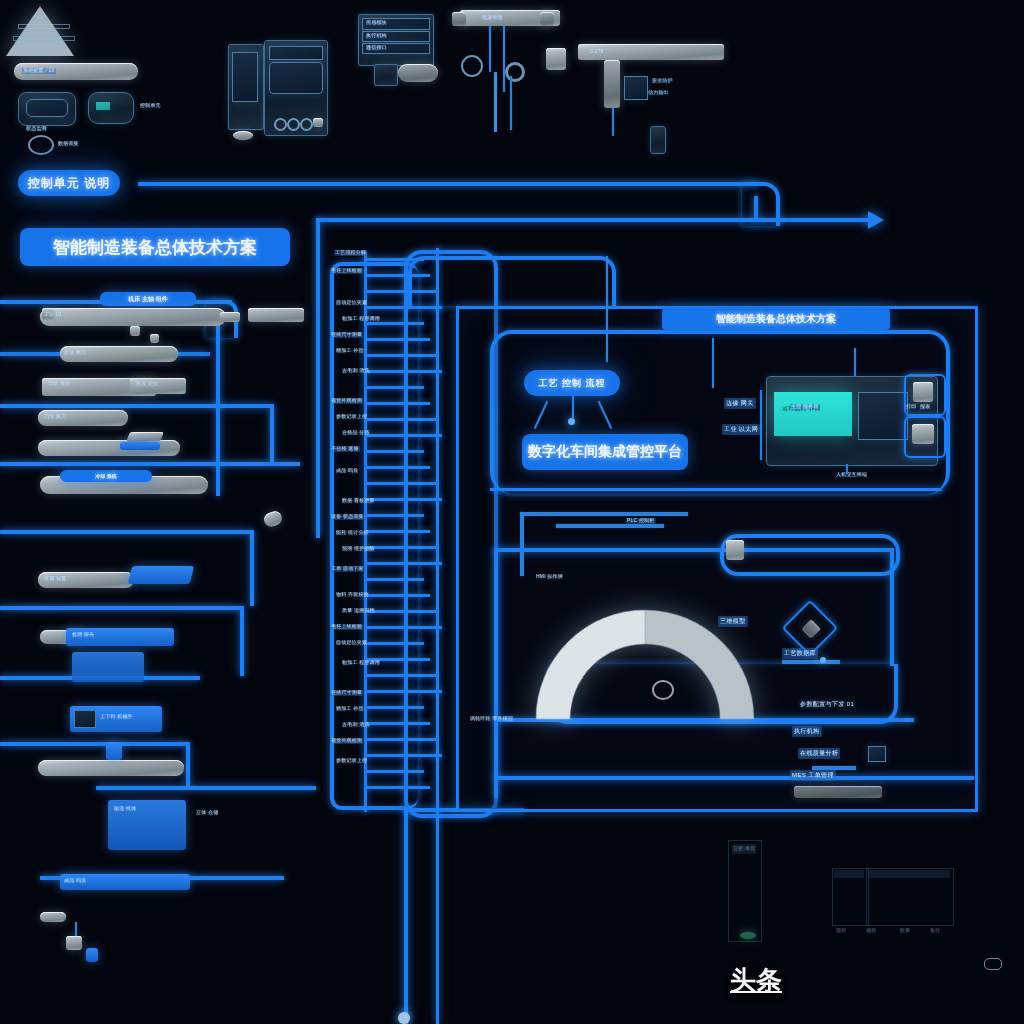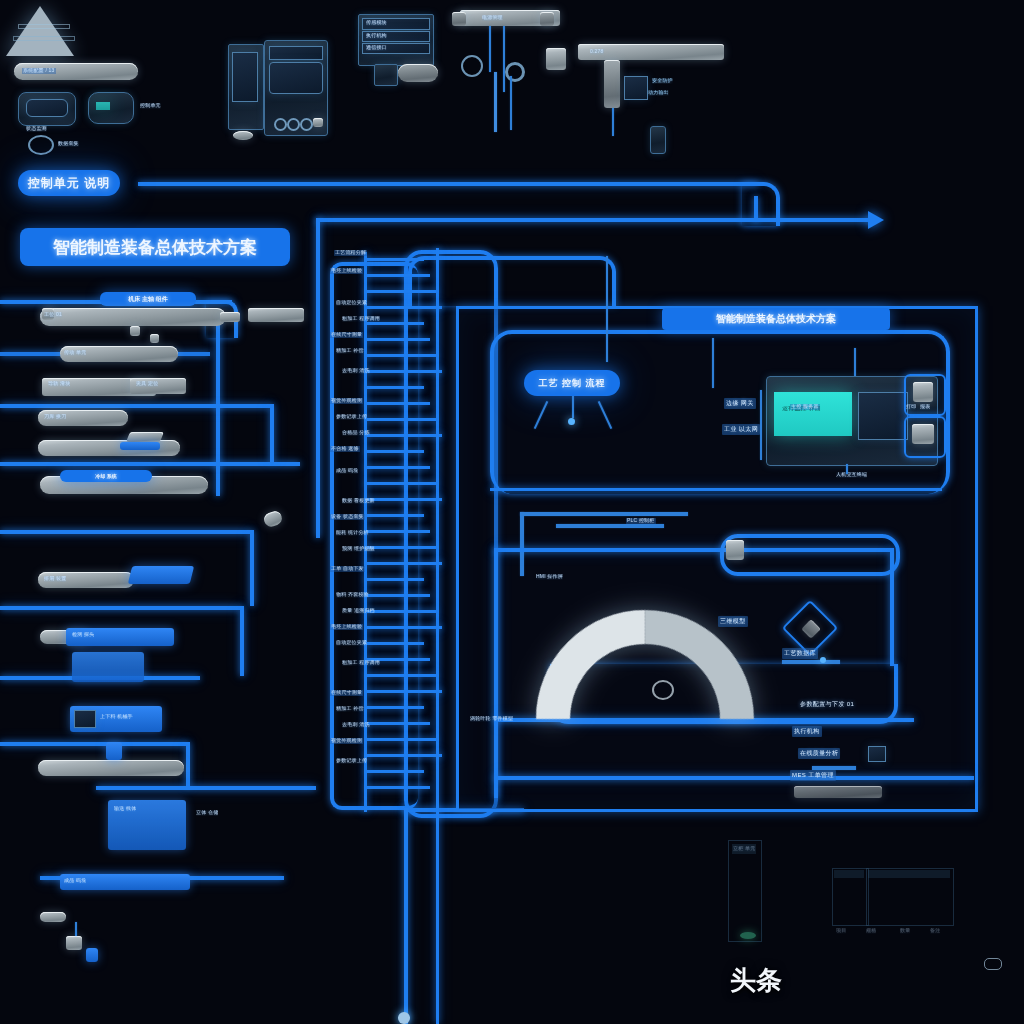--- a/index.html
+++ b/index.html
@@ -298,20 +298,21 @@
     </div>
 
   <div class="panel" style="left:456px;top:306px;width:516px;height:500px;"></div>
   <div class="rad" style="left:490px;top:330px;width:452px;height:160px;border-radius:22px;border-bottom:none;"></div>
 
   <div class="rpill" style="left:662px;top:308px;width:228px;height:22px;font-size:10px;border-radius:4px;">智能制造装备总体技术方案</div>
 
   <div class="ln lnh" style="left:490px;top:488px;width:452px;height:3px;"></div>
 
   <div class="pill" style="left:524px;top:370px;width:96px;height:26px;font-size:9px;">工艺 控制 流程</div>
+  <div class="rpill" style="left:522px;top:434px;width:166px;height:36px;font-size:14px;border-radius:8px;">数字化车间集成管控平台</div>
 
   <div class="thin ln lnv" style="left:572px;top:396px;height:22px;width:2px;"></div>
   <div class="thin ln" style="left:540px;top:400px;width:2px;height:30px;transform:rotate(25deg);"></div>
   <div class="thin ln" style="left:604px;top:400px;width:2px;height:30px;transform:rotate(-25deg);"></div>
   <div class="glowdot" style="left:568px;top:418px;width:7px;height:7px;"></div>
 
   <div class="darkdev" style="left:766px;top:376px;width:170px;height:88px;border-radius:4px;"></div>
   <div class="cyanscr" style="left:774px;top:392px;width:78px;height:44px;"></div>
   <div class="micro" style="left:782px;top:406px;color:#063c3a;text-shadow:none;font-size:6px;">运行监控 界面</div>
   <div class="screen" style="left:858px;top:392px;width:48px;height:46px;"></div>
@@ -374,16 +375,16 @@
 
   <div class="faint" style="left:832px;top:868px;width:120px;height:56px;border-color:#2b4a66;"></div>
   <div class="faint2" style="left:834px;top:870px;width:30px;height:8px;"></div>
   <div class="faint2" style="left:868px;top:870px;width:82px;height:8px;"></div>
   <div class="faint" style="left:866px;top:868px;width:1px;height:56px;border-color:#2b4a66;"></div>
   <div class="micro" style="left:836px;top:928px;opacity:.35;">项目</div>
   <div class="micro" style="left:866px;top:928px;opacity:.35;">规格</div>
   <div class="micro" style="left:900px;top:928px;opacity:.35;">数量</div>
   <div class="micro" style="left:930px;top:928px;opacity:.35;">备注</div>
 
-  <div class="wm" style="left:730px;top:963px;font-size:26px;">头条</div>
+  <div class="wm" style="left:730px;top:963px;font-size:26px;text-decoration:underline;">头条</div>
   <div class="faint" style="left:984px;top:958px;width:16px;height:10px;border-radius:5px;border-color:#8fa8bd;opacity:.8;"></div>
 
 </div>
 
 </body></html>

